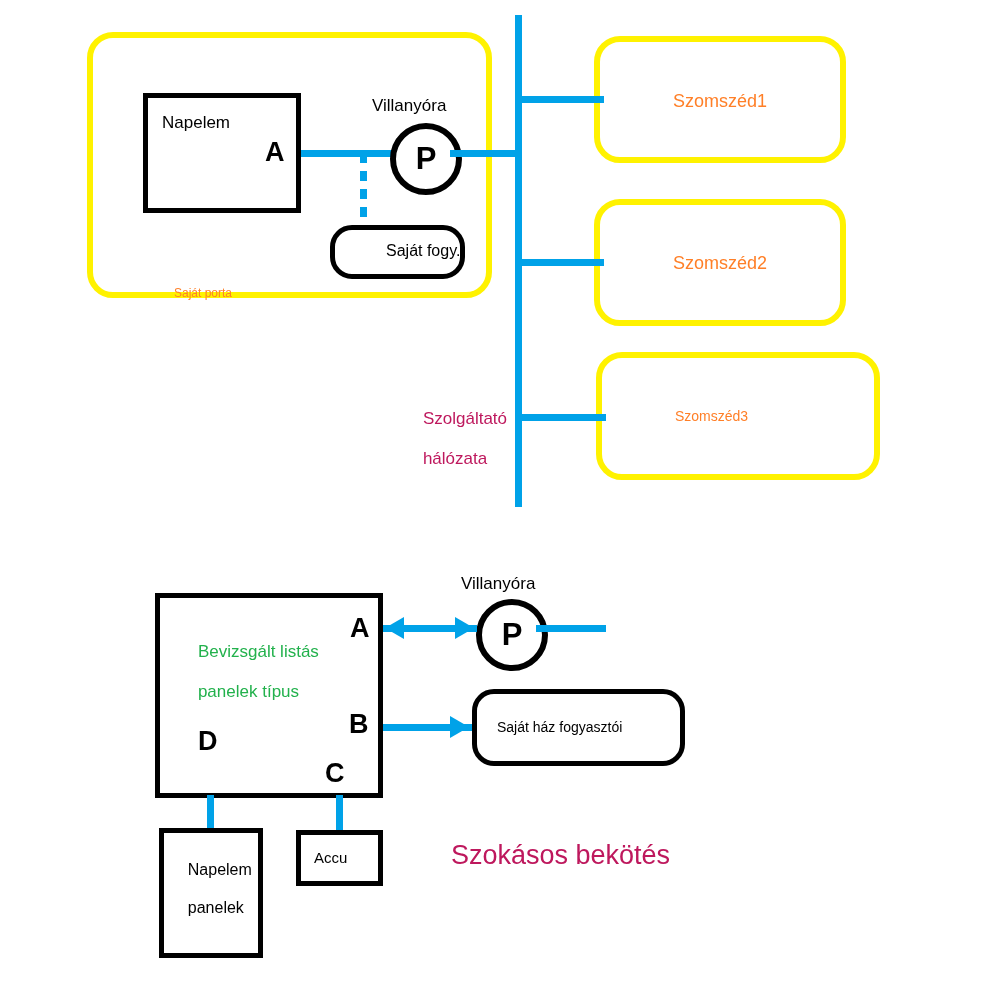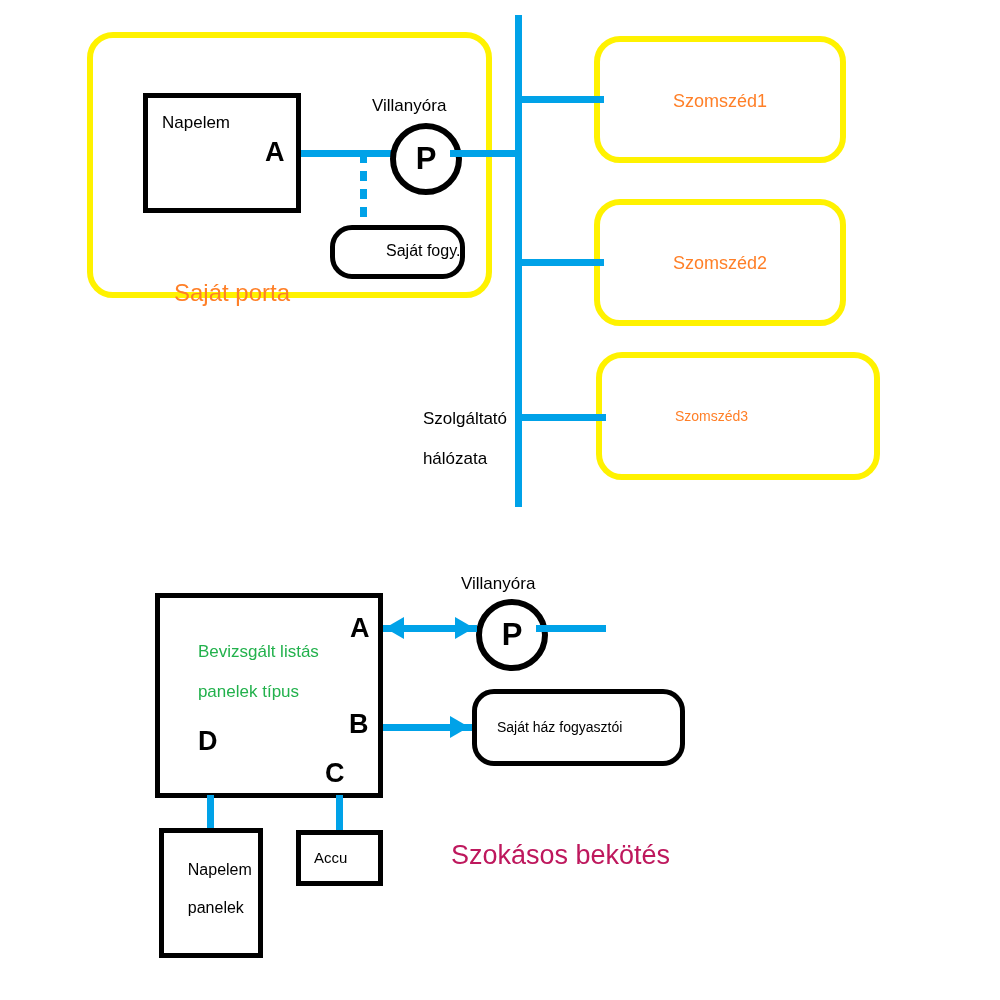--- a/index.html
+++ b/index.html
@@ -45,21 +45,21 @@
 
   
   .lbl {
     position: absolute;
     font-weight: normal;
     white-space: pre;
     line-height: 1.18;
   }
   .lbl-black  { color: #000000; }
   .lbl-orange { color: #FF7F27; }
-  .lbl-blue   { color: #000000; }
+  .lbl-blue   { color: #be185d; }
   .lbl-green  { color: #22B14C; }
   .lbl-darkred{ color: #be185d; }
 
   
   .wire {
     position: absolute;
     background: #00A2E8;
   }
   .wire-h { height: 7px; }
   .wire-v { width: 7px; }
@@ -112,21 +112,21 @@
     color: #000000;
   }
 </style>
 </head>
 <body>
 
 <div id="canvas">
 
   <div class="blk box-yellow" style="left:87px; top:32px; width:405px; height:266px;"></div>
 
-  <div class="lbl lbl-orange" style="left:174px; top:279px; font-size:24px;">Saját porta</div>
+  <div class="lbl lbl-orange" style="left:174px; top:286px; font-size:12px;">Saját porta</div>
 
   <div class="blk box-black" style="left:143px; top:93px; width:158px; height:120px;"></div>
 
   <div class="lbl lbl-black" style="left:162px; top:113px; font-size:17px;">Napelem</div>
 
   <div class="terminal" style="left:265px; top:137px;">A</div>
 
   <div class="wire wire-h" style="left:301px; top:150px; width:91px;"></div>
 
   <div class="wire-dot" style="left:360px; top:153px; height:72px;"></div>

